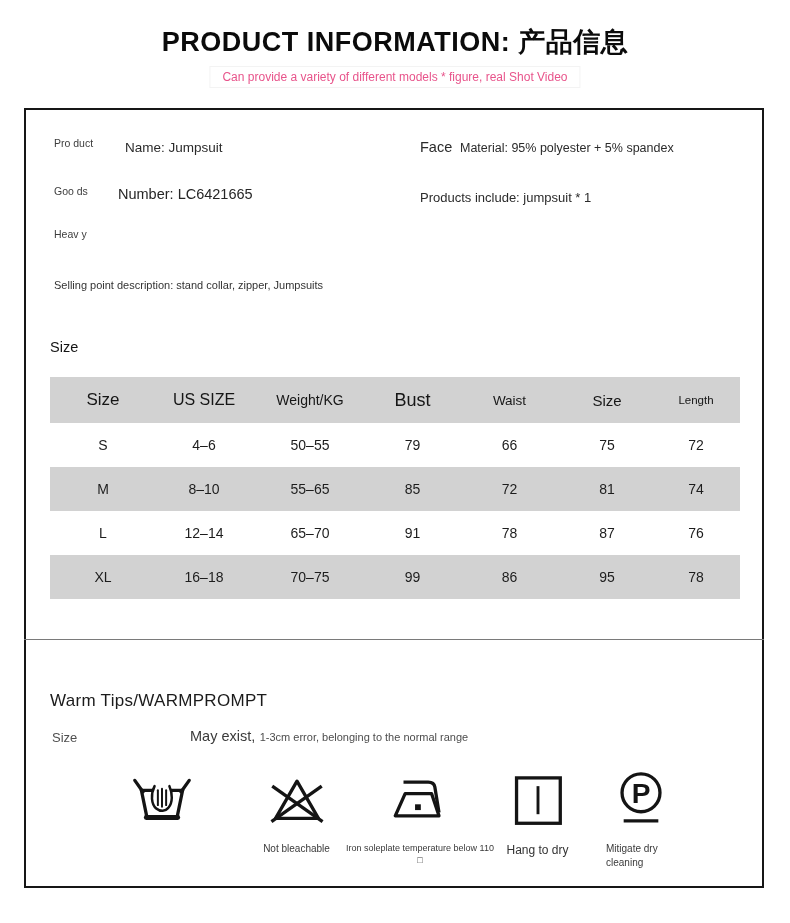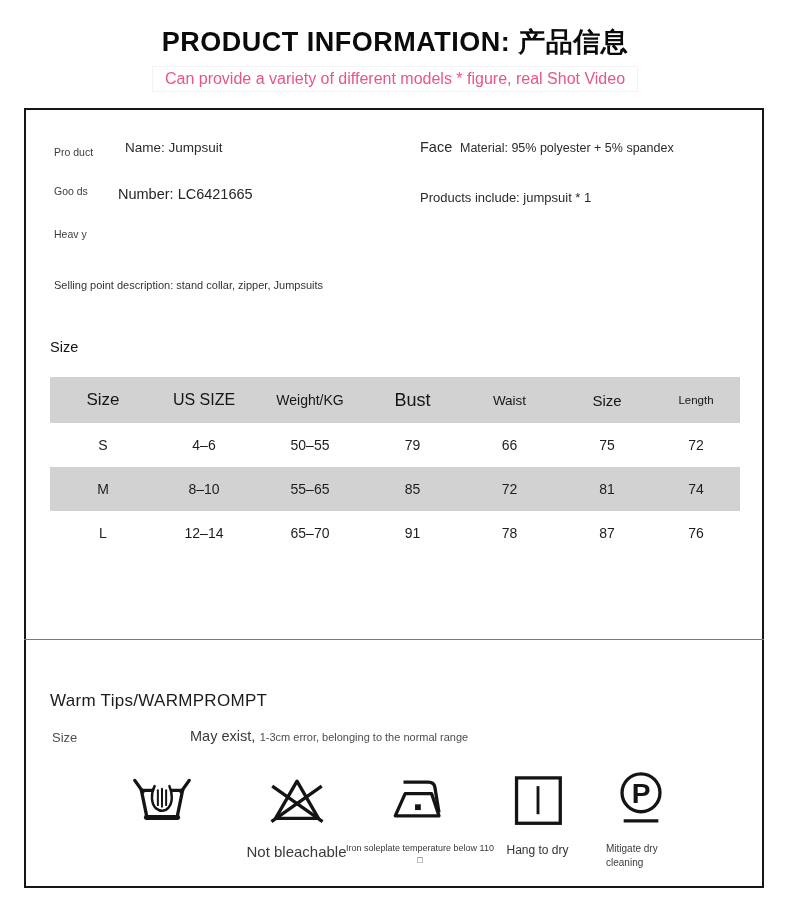--- a/index.html
+++ b/index.html
@@ -11,37 +11,37 @@
   }
   .abs { position:absolute; }
 
   
   .title {
     left:0; right:0; top:24px; text-align:center;
     font-size:27px; font-weight:700; letter-spacing:.5px; color:#0b0b0b;
   }
   .subtitle {
     top:66px; left:50%; transform:translateX(-50%);
-    font-size:16px; color:var(--accent); white-space:nowrap;
+    font-size:12px; color:var(--accent); white-space:nowrap;
     border:1px solid #f3f3f3; padding:3px 12px; background:#fff;
   }
 
   
   .info-box {
     left:24px; top:108px; width:740px; height:780px;
     border:2px solid var(--border); background:#fff;
   }
   .inner-divider {
     left:24px; top:639px; width:740px; height:0;
     border-top:1px solid #7a7a7a;
   }
 
   
   .plabel { position:absolute; left:28px; width:48px; font-size:10.5px; color:#3d3d3d; line-height:1.3; }
-  .lab1 { top:36px; } .lab2 { top:75px; } .lab3 { top:118px; }
+  .lab1 { top:27px; } .lab2 { top:75px; } .lab3 { top:118px; }
   .pname    { position:absolute; left:99px;  top:30px;  font-size:13.5px; color:#2b2b2b; }
   .pface    { position:absolute; left:394px; top:29px;  font-size:14.5px; color:#2b2b2b; }
   .pmat     { position:absolute; left:434px; top:31px;  font-size:12.5px; color:#2b2b2b; }
   .pnumber  { position:absolute; left:92px;  top:76px;  font-size:14.5px; color:#262626; }
   .pinclude { position:absolute; left:394px; top:80px;  font-size:13px;   color:#2b2b2b; }
   .pqty     { position:absolute; left:92px;  top:119px; font-size:16.5px; color:#1f1f1f; }
   .pselling { position:absolute; left:28px;  top:169px; font-size:11px;   color:#333; }
 
   
   .size-heading { left:50px; top:339px; font-size:14.5px; color:#141414; }
@@ -67,21 +67,21 @@
   
   .care-item { position:absolute; top:768px; display:flex; flex-direction:column; align-items:center; }
   .ci1 { left:92px;  width:140px; }
   .ci2 { left:234px; width:125px; }
   .ci3 { left:345px; width:150px; }
   .ci4 { left:475px; width:125px; }
   .ci5 { left:598px; width:86px;  }
   .care-glyph { height:66px; display:flex; align-items:center; justify-content:center; }
   .care-glyph svg { stroke:#141414; fill:none; }
   .care-label { margin-top:8px; font-size:9px; color:#3a3a3a; text-align:center; line-height:1.35; }
-  .ci2 .care-label { font-size:15px; }
+  .ci2 .care-label { font-size:10px; }
   .ci4 .care-label { font-size:12px; color:#333; }
   .ci5 .care-label { font-size:10px; text-align:left; align-self:flex-start; padding-left:8px; }
 </style>
 </head>
 <body>
 
 <div class="abs title">PRODUCT INFORMATION: 产品信息</div>
 <div class="abs subtitle">Can provide a variety of different models * figure, real Shot Video</div>
 
 <div class="abs info-box">
@@ -143,20 +143,29 @@
       </tr>
       <tr>
         <td>L</td>
         <td>12–14</td>
         <td>65–70</td>
         <td>91</td>
         <td>78</td>
         <td>87</td>
         <td>76</td>
       </tr>
+      <tr>
+        <td>XL</td>
+        <td>16–18</td>
+        <td>70–75</td>
+        <td>99</td>
+        <td>86</td>
+        <td>95</td>
+        <td>78</td>
+      </tr>
     </tbody>
   </table>
 
 <div class="abs warm-heading">Warm Tips/WARMPROMPT</div>
 <div class="abs warm-size">Size</div>
 <div class="abs warm-text">
   <span class="we-main">May exist,</span>
   <span class="we-detail">1-3cm error, belonging to the normal range</span>
 </div>
 

